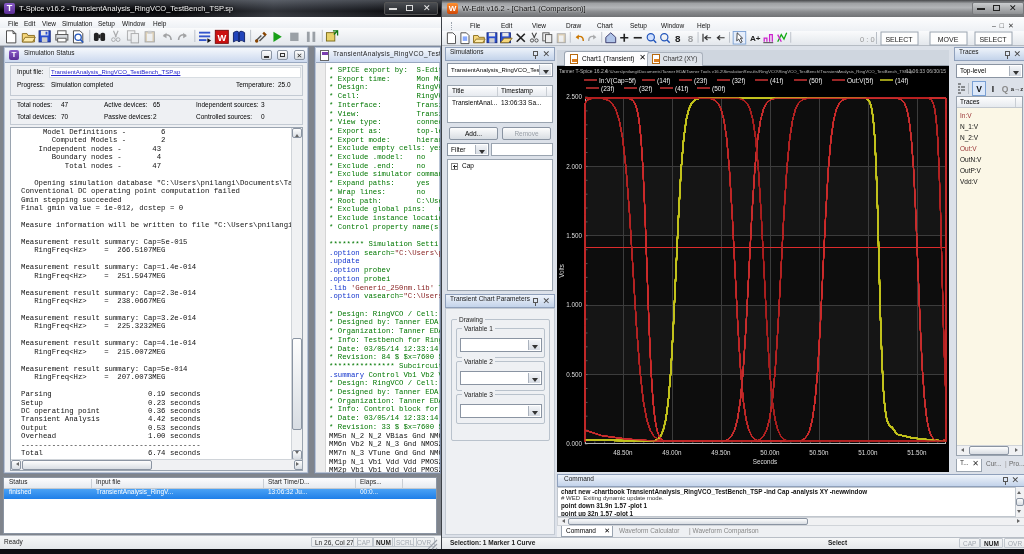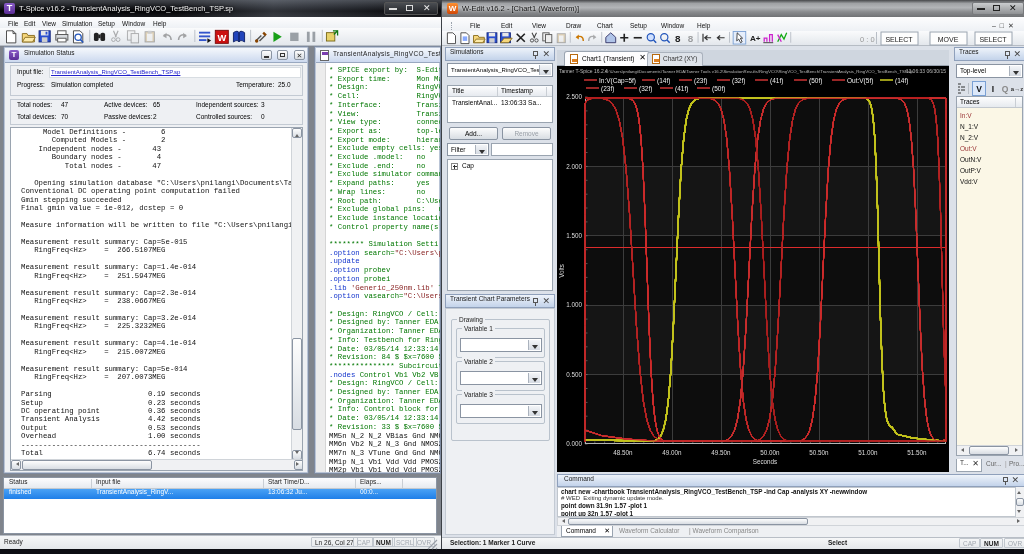--- a/index.html
+++ b/index.html
@@ -284,21 +284,21 @@
 <span style="color:#1133cc">.lib</span> <span style="color:#882222">'Generic_250nm.lib'</span> T
 <span style="color:#1133cc">.option</span> vasearch=<span style="color:#882222">"C:\Users</span>
 
 * Design: RingVCO / Cell:
 * Designed by: Tanner EDA
 * Organization: Tanner EDA
 * Info: Testbench for Ring
 * Date: 03/05/14 12:33:14
 * Revision: 84 $ $x=7600 $
 *************** Subcircuit
-<span style="color:#1133cc">.nodes</span> Control Vb1 Vb2 VB
+<span style="color:#1133cc">.summary</span> Control Vb1 Vb2 VB
 * Design: RingVCO / Cell:
 * Designed by: Tanner EDA
 * Organization: Tanner EDA
 * Info: Control block for
 * Date: 03/05/14 12:33:14
 * Revision: 33 $ $x=7600 $
 <span style="color:#111">MM5n N_2 N_2 VBias Gnd NMO</span>
 <span style="color:#111">MM6n Vb2 N_2 N_3 Gnd NMOS2</span>
 <span style="color:#111">MM7n N_3 VTune Gnd Gnd NMO</span>
 <span style="color:#111">MM1p N_1 Vb1 Vdd Vdd PMOS2</span>
@@ -334,21 +334,21 @@
     <span class="sunk abs dim" style="left:413px;top:1px;height:10px;">OVR</span>
     <svg class="abs" style="left:427px;top:3px;" width="11" height="11">
         <path d="M10 1L1 10M10 5L5 10M10 9l-1 1" stroke="#9aa0a8" stroke-width="1.2"></path>
       </svg>
   </div>
 </div>
 
 <div class="win" id="wedit" style="left:441px;top:0;width:583px;height:549px;border-left:1px solid #3c4046;">
   <div class="titlebar" style="background:linear-gradient(#46474a,#9fa1a4 20%,#b3b5b8 45%,#898b8e 70%,#707275);">
     <span class="abs" style="left:5px;top:3px;width:11px;height:11px;background:linear-gradient(#ff9030,#d04808);border-radius:2px;color:#fff;font-size:8px;font-weight:bold;text-align:center;line-height:11px;">W</span>
-    <span class="abs" style="left:20px;top:4px;font-size:7.5px;color:#0e0e0e;text-shadow:0 0 2px #e8e8e8;">W-Edit v16.2 - [Chart1 (Waveform)]</span>
+    <span class="abs" style="left:20px;top:4px;font-size:7.5px;color:#0e0e0e;text-shadow:0 0 2px #e8e8e8;">W-Edit v16.2 - [Chart1 (Comparison)]</span>
     <span class="abs" style="left:530px;top:2px;width:52px;height:13px;border:1px solid #77797c;border-radius:2px;background:linear-gradient(#caccce,#8f9194);"></span>
     <span class="abs" style="left:535px;top:8px;width:8px;height:2px;background:#222;"></span>
     <span class="abs" style="left:551px;top:5px;width:7px;height:6px;border:1px solid #222;"></span>
     <span class="abs" style="left:567px;top:3px;color:#111;font-size:9px;">✕</span>
   </div>
   <div class="menubar" style="top:17px;height:14px;">
     <span class="abs" style="left:9px;top:3px;width:1px;height:8px;border-left:1px dotted #9aa2ac;"></span>
     <span class="abs" style="left:28px;top:3px;">File</span>
       <span class="abs" style="left:59px;top:3px;">Edit</span>
       <span class="abs" style="left:90px;top:3px;">View</span>

